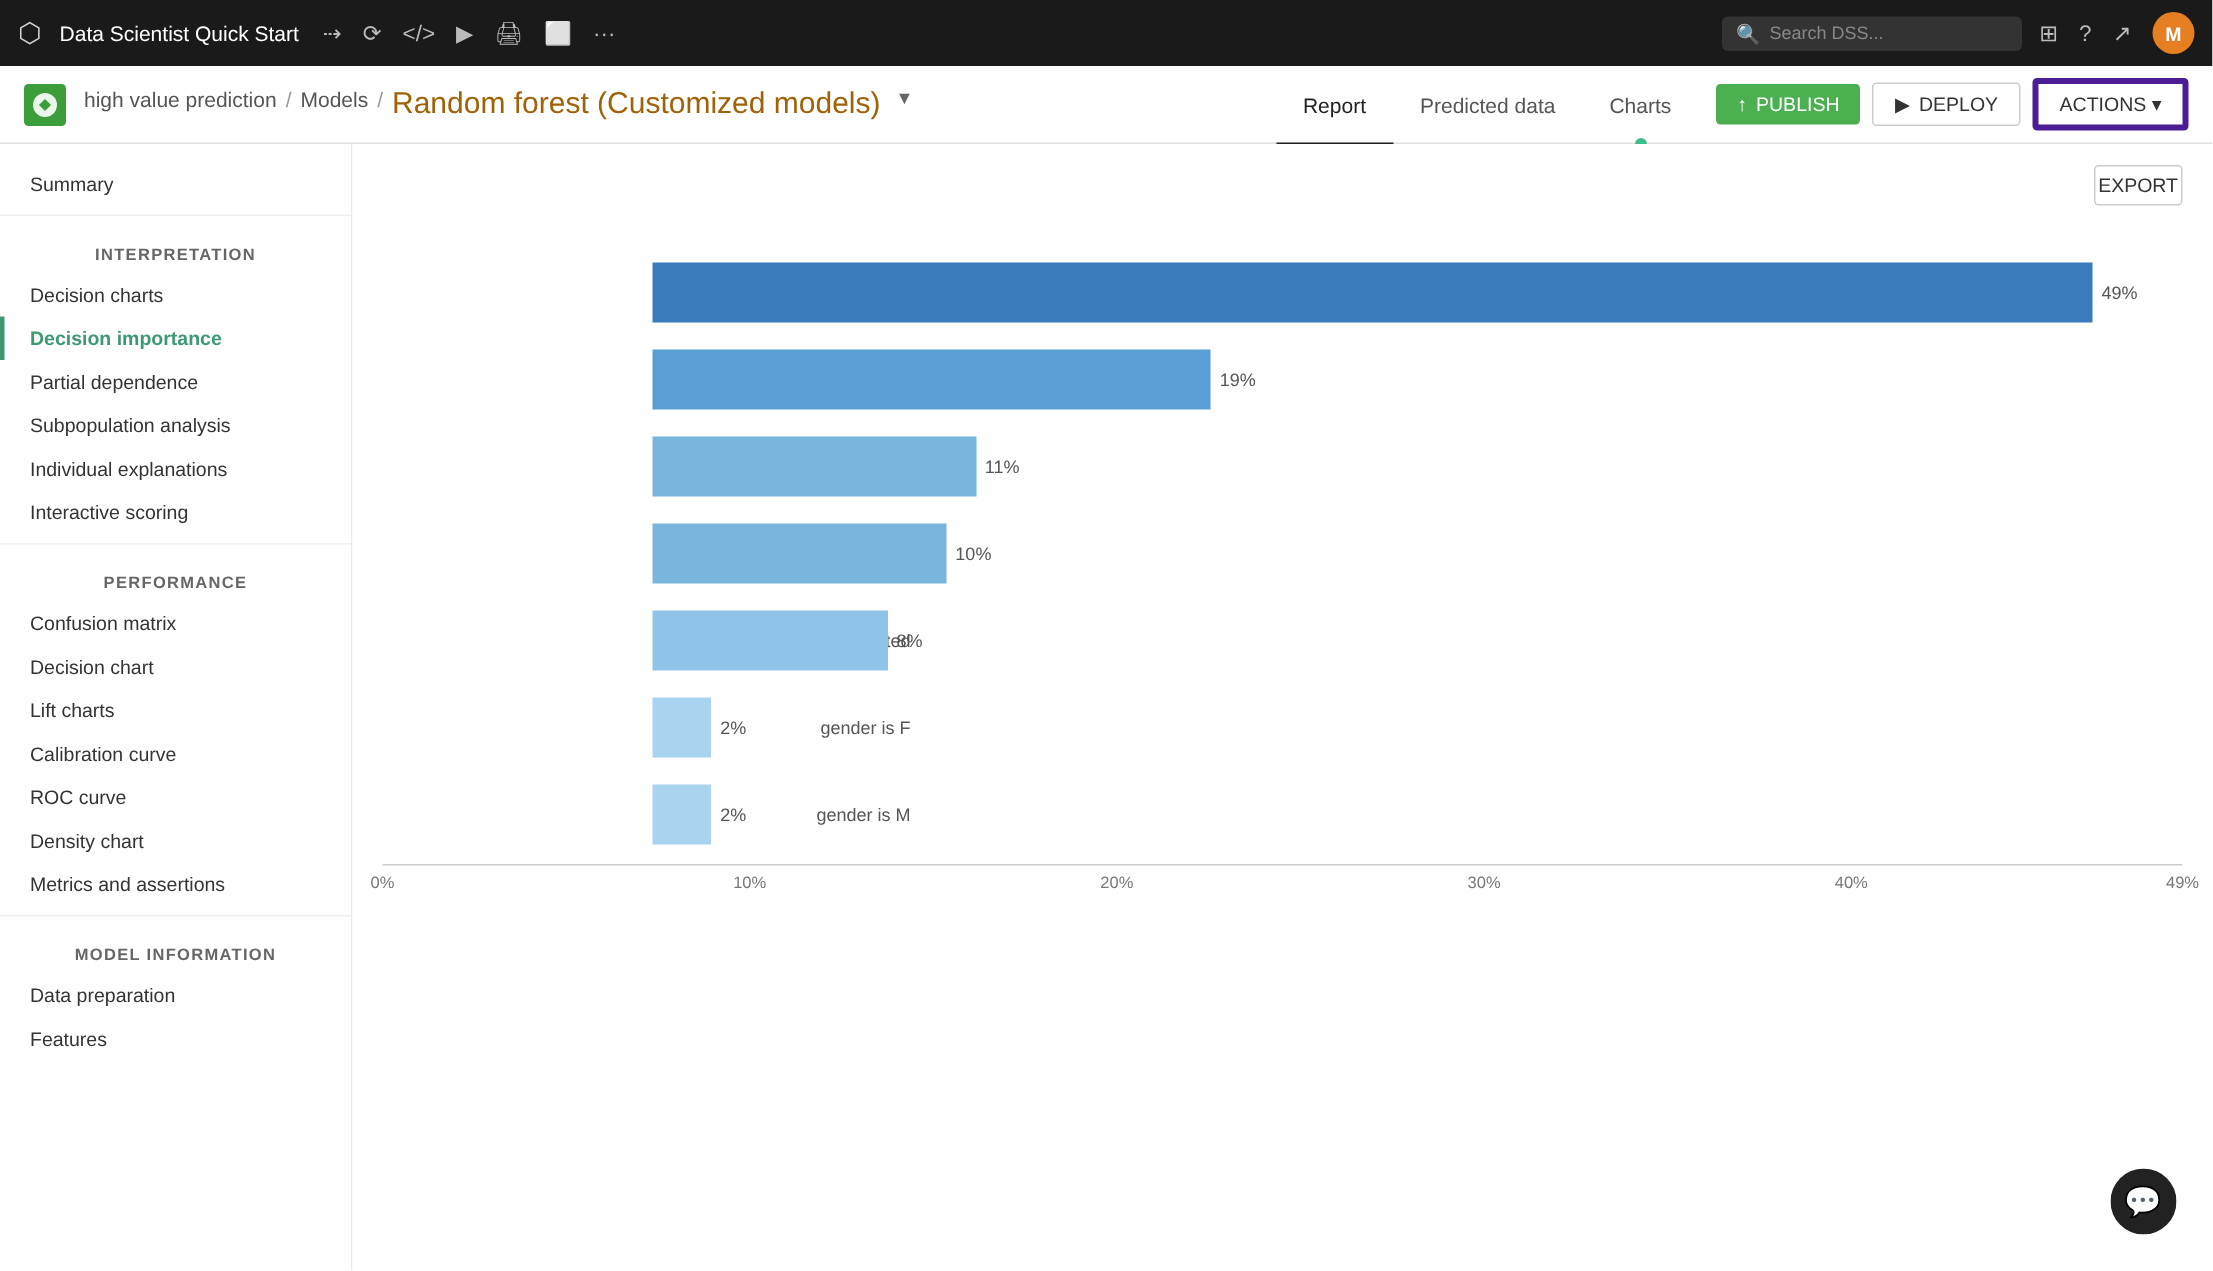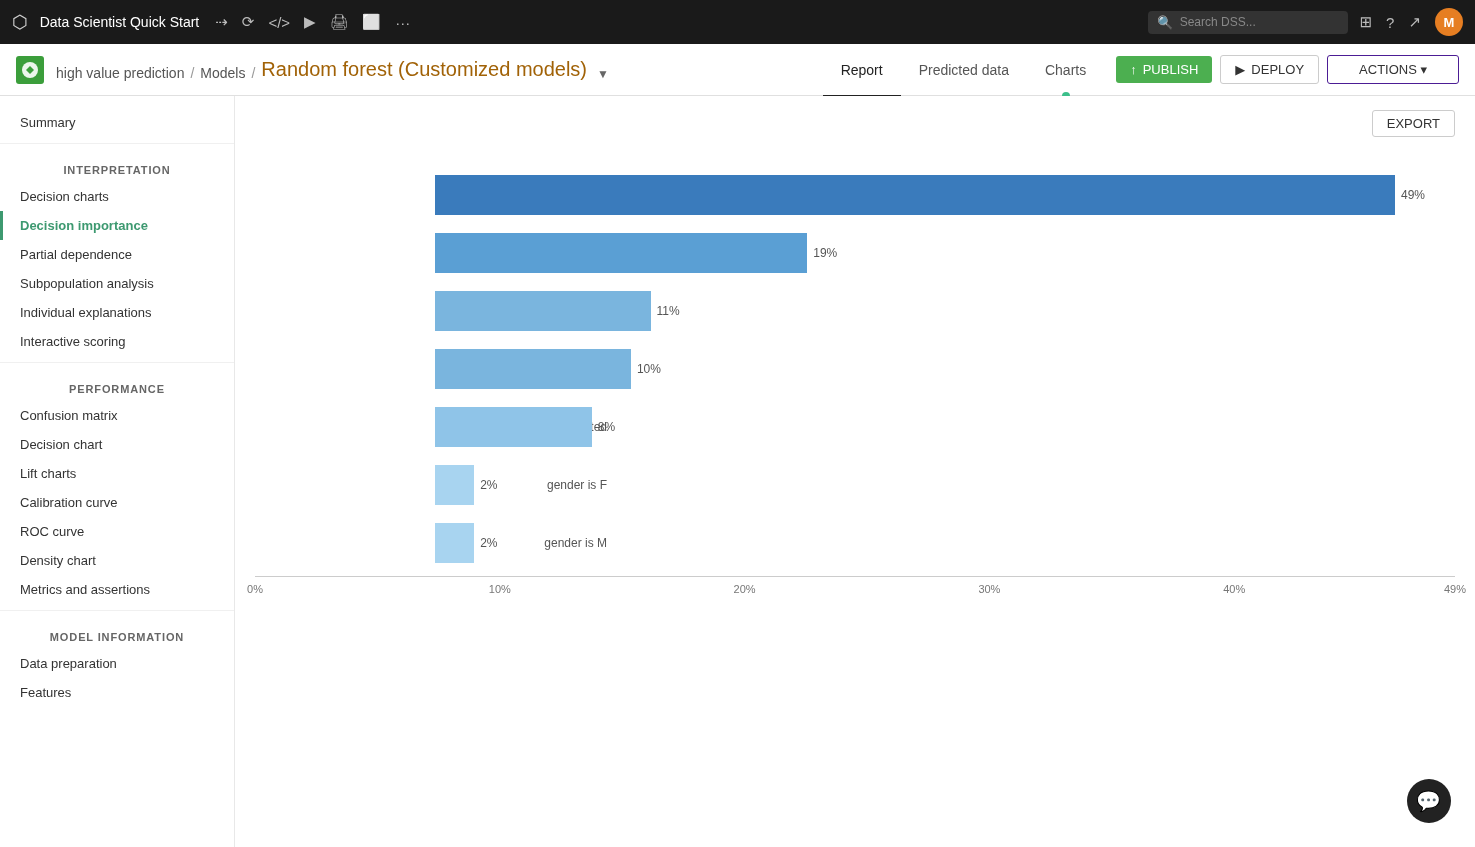--- a/index.html
+++ b/index.html
@@ -40,21 +40,21 @@
       display: flex;
       align-items: center;
       padding: 0 16px;
       gap: 0;
     }
     .subheader-logo {
       width: 28px; height: 28px; background: #3b9e3b; border-radius: 3px;
       display: flex; align-items: center; justify-content: center;
       margin-right: 12px; flex-shrink: 0;
     }
-    .breadcrumb { display: flex; align-items: flex-end; gap: 6px; flex: 1; }
+    .breadcrumb { display: flex; align-items: flex-start; gap: 6px; flex: 1; }
     .breadcrumb-item { color: #555; font-size: 14px; cursor: pointer; }
     .breadcrumb-sep { color: #999; font-size: 14px; }
     .breadcrumb-current { color: #a16207; font-size: 20px; font-weight: 500; }
     .breadcrumb-arrow { color: #666; font-size: 12px; cursor: pointer; margin-left: 4px; }
     .subheader-tabs { display: flex; gap: 0; align-items: stretch; height: 52px; }
     .subheader-tab {
       padding: 0 18px; display: flex; align-items: center; color: #555;
       font-size: 14px; cursor: pointer; border-bottom: 2px solid transparent;
       position: relative; top: 1px;
     }
@@ -67,22 +67,22 @@
     .subheader-actions { display: flex; gap: 8px; align-items: center; margin-left: 12px; }
     .btn-publish {
       background: #4caf50; color: #fff; border: none; border-radius: 3px;
       padding: 6px 14px; font-size: 13px; cursor: pointer; display: flex; align-items: center; gap: 6px;
     }
     .btn-deploy {
       background: #fff; color: #333; border: 1px solid #ccc; border-radius: 3px;
       padding: 6px 14px; font-size: 13px; cursor: pointer; display: flex; align-items: center; gap: 6px;
     }
     .btn-actions {
-      background: #fff; color: #333; border: 1px solid #4c1d95; border-radius: 3px;
-      padding: 6px 31px; font-size: 13px; cursor: pointer;
+      background: #fff; color: #333; border: 4px solid #4c1d95; border-radius: 3px;
+      padding: 6px 14px; font-size: 13px; cursor: pointer;
     }
 
     
     .main-layout { display: flex; height: calc(847px - 44px - 52px); }
 
     
     .sidebar {
       width: 235px; min-width: 235px; background: #fff;
       border-right: 1px solid #e8e8e8; overflow-y: auto;
       padding: 12px 0;
@@ -100,21 +100,21 @@
     
     .content-area {
       flex: 1; overflow-y: auto; position: relative;
       background: #fff;
     }
     .export-btn-container {
       position: absolute; top: 14px; right: 20px;
     }
     .btn-export {
       border: 1px solid #ccc; background: #fff; color: #333; border-radius: 3px;
-      padding: 5px 14px; font-size: 13px; cursor: pointer;
+      padding: 5px 2px; font-size: 13px; cursor: pointer;
     }
 
     
     .chart-wrapper {
       padding: 20px 20px 20px 20px;
       margin-top: 50px;
     }
 
     
     .bar-chart {

